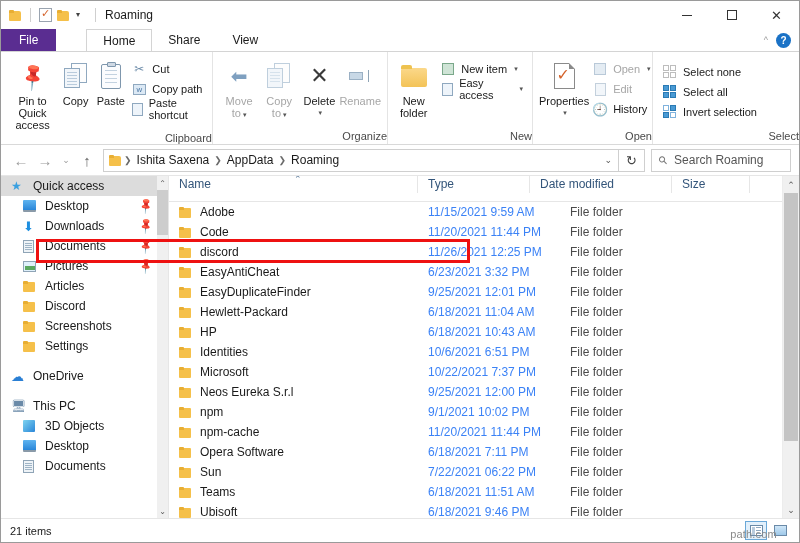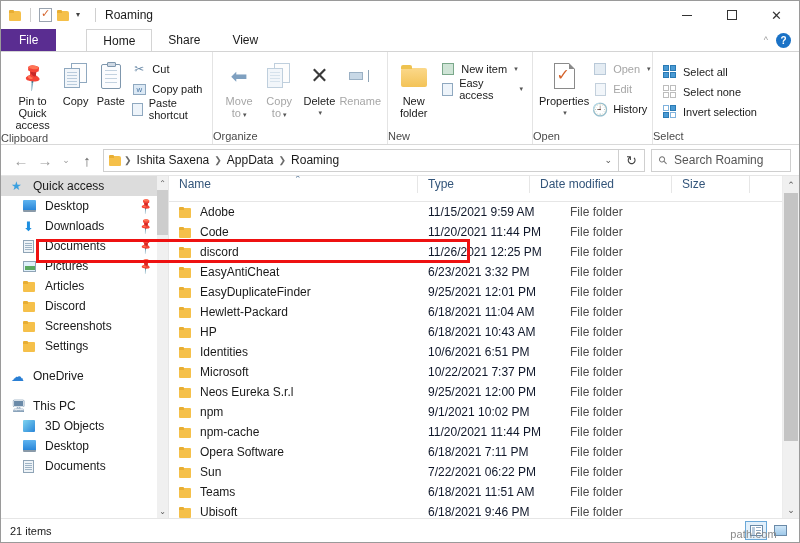--- a/index.html
+++ b/index.html
@@ -120,21 +120,21 @@
   }
   .rgroup {
     display: flex; flex-direction: column; position: relative;
     padding: 3px 0 0 0;
     border-right: 1px solid #e4e4e4;
     box-sizing: border-box;
   }
   .rgroup:last-child { border-right: none; }
   .rgroup-items { display: flex; align-items: flex-start; flex: 1; padding: 2px 6px 0 6px; }
   .rgroup-label {
-    text-align: left; font-size: 11px; color: #4a4a4a;
+    text-align: right; font-size: 11px; color: #4a4a4a;
     height: 15px; line-height: 15px;
   }
   .bigbtn {
     display: flex; flex-direction: column; align-items: center;
     justify-content: flex-start; width: 56px; padding-top: 3px;
     font-size: 11px; color: #1a1a1a; text-align: center; line-height: 12px;
   }
   .bigbtn.w68 { width: 64px; }
   .bigbtn.w46 { width: 44px; }
   .bigbtn .lbl { margin-top: 3px; }
@@ -306,21 +306,21 @@
   .sort-caret {
     position: absolute; left: 125px; top: -5px; font-size: 9px; color: #5a7a9a;
   }
   .rows { position: relative; }
   .frow {
     height: 20px; display: flex; align-items: center; font-size: 12px;
     color: #1a1a1a;
   }
   .frow .c-name { width: 249px; display: flex; align-items: center; padding-left: 10px; box-sizing: border-box; }
   .frow .c-name .nm { margin-left: 8px; }
-  .frow .c-date { width: 142px; padding-left: 10px; box-sizing: border-box; color: #0f172a; }
+  .frow .c-date { width: 142px; padding-left: 10px; box-sizing: border-box; color: #3b82f6; }
   .frow .c-type { width: 112px; padding-left: 10px; box-sizing: border-box; color: #4a4a4a; }
   .frow .c-size { width: 78px; padding-left: 10px; box-sizing: border-box; color: #4a4a4a; }
 
   .listscroll {
     position: absolute; right: 0; top: 0; bottom: 0; width: 16px; background: #f0f0f0;
     border-left: 1px solid #ececec;
   }
   .ls-thumb { position: absolute; left: 1px; width: 14px; background: #c4c4c4; }
   .ls-arrow {
     position: absolute; left: 0; width: 16px; height: 17px; display: flex;
@@ -550,39 +550,39 @@
         </div>
       </div>
       <div class="rgroup-label">Open</div>
     </div>
 
     <div class="rgroup" style="width:146px">
       <div class="rgroup-items">
         <div class="smallcol" style="padding-top:6px">
           <div class="smallbtn">
             <span class="si">
-                <span class="sq-selall">
+                <span class="sq-selall sq-selnone">
                   <i></i>
                   <i></i>
                   <i></i>
                   <i></i>
                 </span>
               </span>
-            <span>Select all</span>
+            <span>Select none</span>
           </div>
           <div class="smallbtn">
             <span class="si">
-                <span class="sq-selall sq-selnone">
+                <span class="sq-selall">
                   <i></i>
                   <i></i>
                   <i></i>
                   <i></i>
                 </span>
               </span>
-            <span>Select none</span>
+            <span>Select all</span>
           </div>
           <div class="smallbtn">
             <span class="si">
                 <span class="sq-selall sq-inv">
                   <i></i>
                   <i></i>
                   <i></i>
                   <i></i>
                 </span>
               </span>

